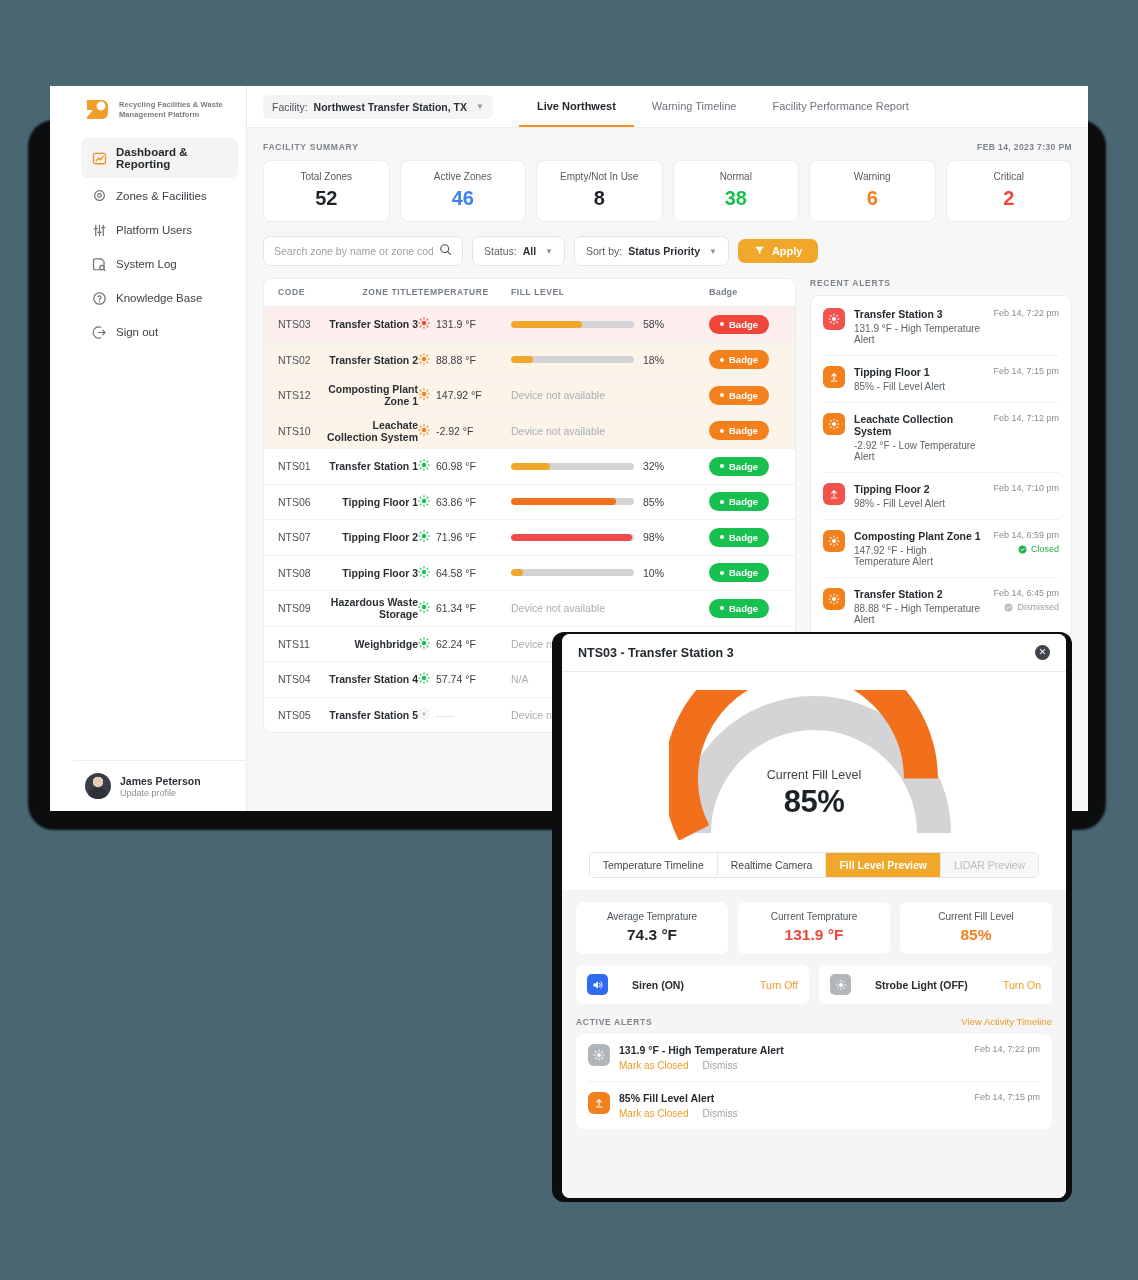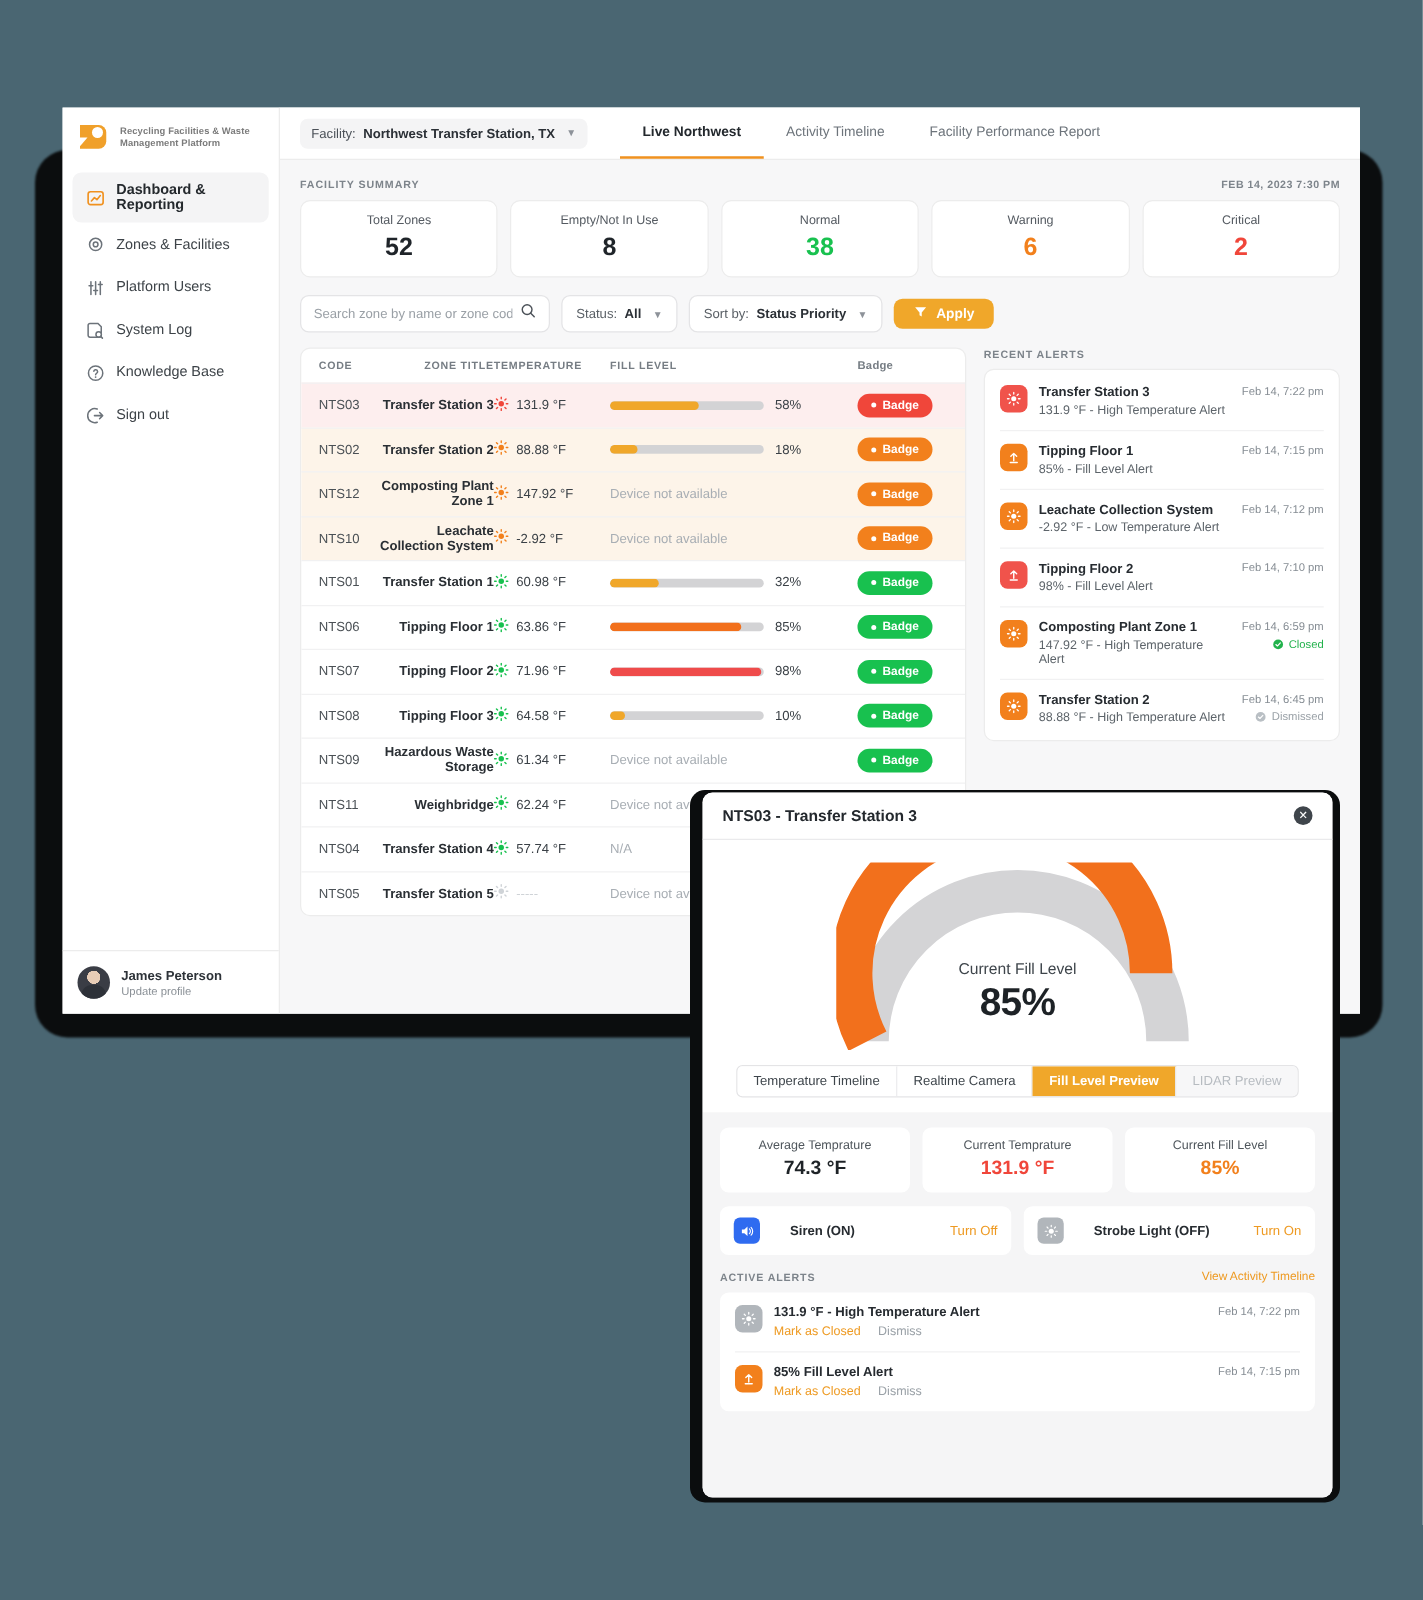--- a/index.html
+++ b/index.html
@@ -29,20 +29,21 @@
     overflow: hidden;
   }
 
   
   .sidebar {
     width: 174px; flex: 0 0 174px;
     background: #ffffff;
     border-right: 1px solid #ececec;
     display: flex; flex-direction: column;
     position: relative;
+    margin-left: 23px;
   }
   .brand { display: flex; align-items: center; gap: 8px; padding: 12px 10px 14px 12px; }
   .brand-logo { width: 26px; height: 24px; flex: 0 0 26px; position: relative; }
   .brand-text { font-size: 7.5px; line-height: 1.35; color: #7b7b7b; font-weight: 600; letter-spacing: .1px;}
   .nav { padding: 2px 8px 0 8px; display: flex; flex-direction: column; gap: 2px; }
   .nav-item {
     display: flex; align-items: center; gap: 9px;
     padding: 8px 10px; border-radius: 7px;
     font-size: 11.5px; color: #3d4348; cursor: pointer;
   }
@@ -344,36 +345,40 @@
     <div class="main">
 
       <div class="topbar">
         <div class="facility-select">
           <span>Facility:</span>
           <span class="fv">Northwest Transfer Station, TX</span>
           <span class="chev">▼</span>
         </div>
         <div class="tabs">
           <div class="tab active">Live Northwest</div>
-          <div class="tab">Activity Timeline</div>
+          <div class="tab">Warning Timeline</div>
           <div class="tab">Facility Performance Report</div>
         </div>
       </div>
 
       <div class="content">
 
         <div class="sec-head">
           <div class="sec-title">FACILITY SUMMARY</div>
           <div class="sec-date">FEB 14, 2023 7:30 PM</div>
         </div>
 
         <div class="summary">
           <div class="sum-card">
             <div class="sum-label">Total Zones</div>
             <div class="sum-val" style="color:#1f2429">52</div>
+          </div>
+          <div class="sum-card">
+            <div class="sum-label">Active Zones</div>
+            <div class="sum-val" style="color:#3b82f6">46</div>
           </div>
           <div class="sum-card">
             <div class="sum-label">Empty/Not In Use</div>
             <div class="sum-val" style="color:#1f2429">8</div>
           </div>
           <div class="sum-card">
             <div class="sum-label">Normal</div>
             <div class="sum-val" style="color:#18c14f">38</div>
           </div>
           <div class="sum-card">

